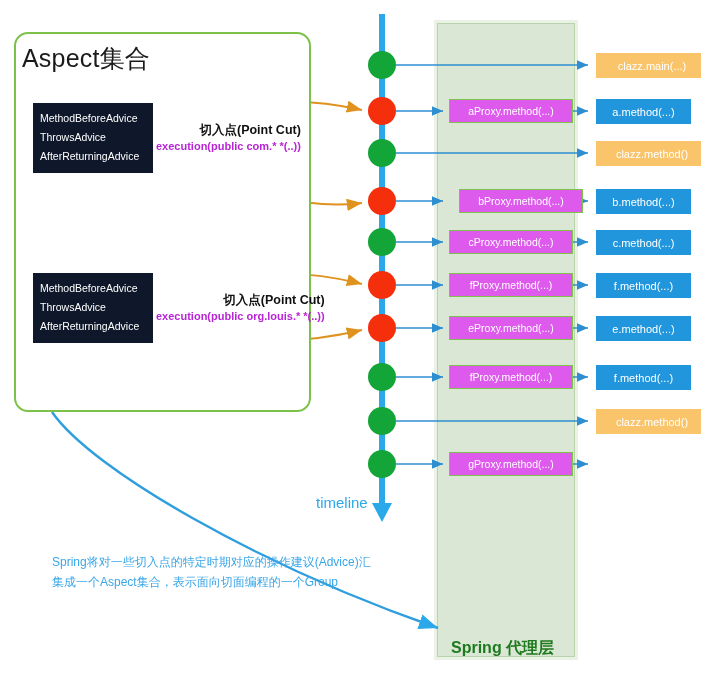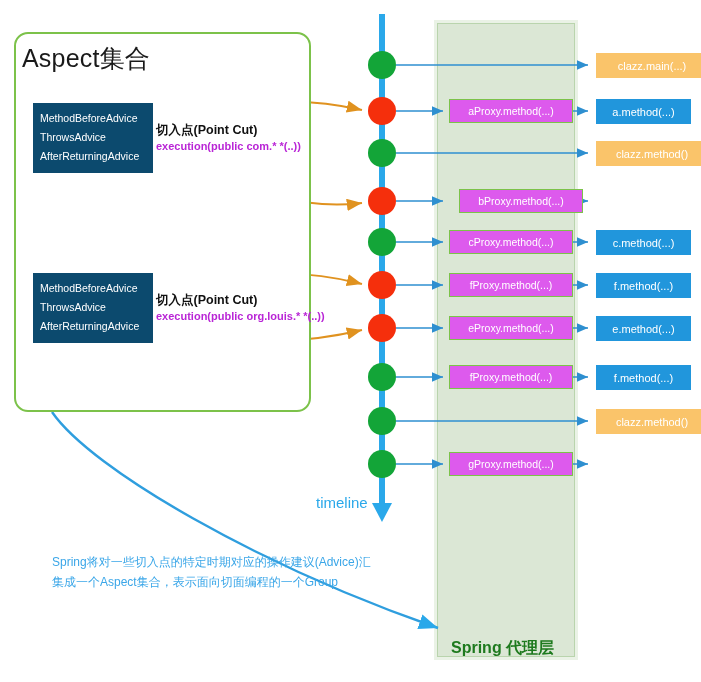--- a/index.html
+++ b/index.html
@@ -20,31 +20,31 @@
     box-sizing:border-box;
   }
   .aspect-title{
     position:absolute;left:22px;top:42px;
     font-size:25px;color:#1a1a1a;font-weight:400;letter-spacing:.2px;
     white-space:nowrap;
   }
 
   
   .advice-block{
-    position:absolute;width:120px;background:#0c4a6e;
+    position:absolute;width:120px;background:#0f172a;
     padding:6px 4px 7px 0;box-sizing:border-box;
   }
   .advice-block .line{
     color:#ffffff;font-size:10.5px;line-height:19px;padding-left:7px;white-space:nowrap;
   }
   #advice-1{left:33px;top:103px;}
   #advice-2{left:33px;top:273px;}
 
   
-  .pc{position:absolute;white-space:nowrap;}
+  .pc{position:absolute;white-space:nowrap;text-align:right;}
   .pc .pc-title{font-size:12.5px;font-weight:bold;color:#101010;line-height:16px;}
   .pc .pc-expr{font-size:11px;font-weight:bold;color:#b925d6;line-height:16px;}
   #pointcut-1{left:156px;top:122px;}
   #pointcut-2{left:156px;top:292px;}
 
   
   .spring-panel{
     position:absolute;left:434px;top:20px;width:144px;height:640px;
     background:#dbe7d5;border:3px solid #eaf2e6;box-sizing:border-box;
     box-shadow:0 0 0 1px #b9d4ad inset;
@@ -196,20 +196,21 @@
   <div class="node proxy" style="left:459px;top:189px">bProxy.method(...)</div>
   <div class="node proxy" style="left:449px;top:230px">cProxy.method(...)</div>
   <div class="node proxy" style="left:449px;top:273px">fProxy.method(...)</div>
   <div class="node proxy" style="left:449px;top:316px">eProxy.method(...)</div>
   <div class="node proxy" style="left:449px;top:365px">fProxy.method(...)</div>
   <div class="node proxy" style="left:449px;top:452px">gProxy.method(...)</div>
 
   <div class="node orange" style="left:596px;top:53px">clazz.main(...)</div>
   <div class="node blue" style="left:596px;top:99px">a.method(...)</div>
   <div class="node orange" style="left:596px;top:141px">clazz.method()</div>
+  <div class="node blue" style="left:596px;top:189px">b.method(...)</div>
   <div class="node blue" style="left:596px;top:230px">c.method(...)</div>
   <div class="node blue" style="left:596px;top:273px">f.method(...)</div>
   <div class="node blue" style="left:596px;top:316px">e.method(...)</div>
   <div class="node blue" style="left:596px;top:365px">f.method(...)</div>
   <div class="node orange" style="left:596px;top:409px">clazz.method()</div>
 
   <div class="footer-note">Spring将对一些切入点的特定时期对应的操作建议(Advice)汇集成一个Aspect集合，表示面向切面编程的一个Group</div>
 
 </div>
 

